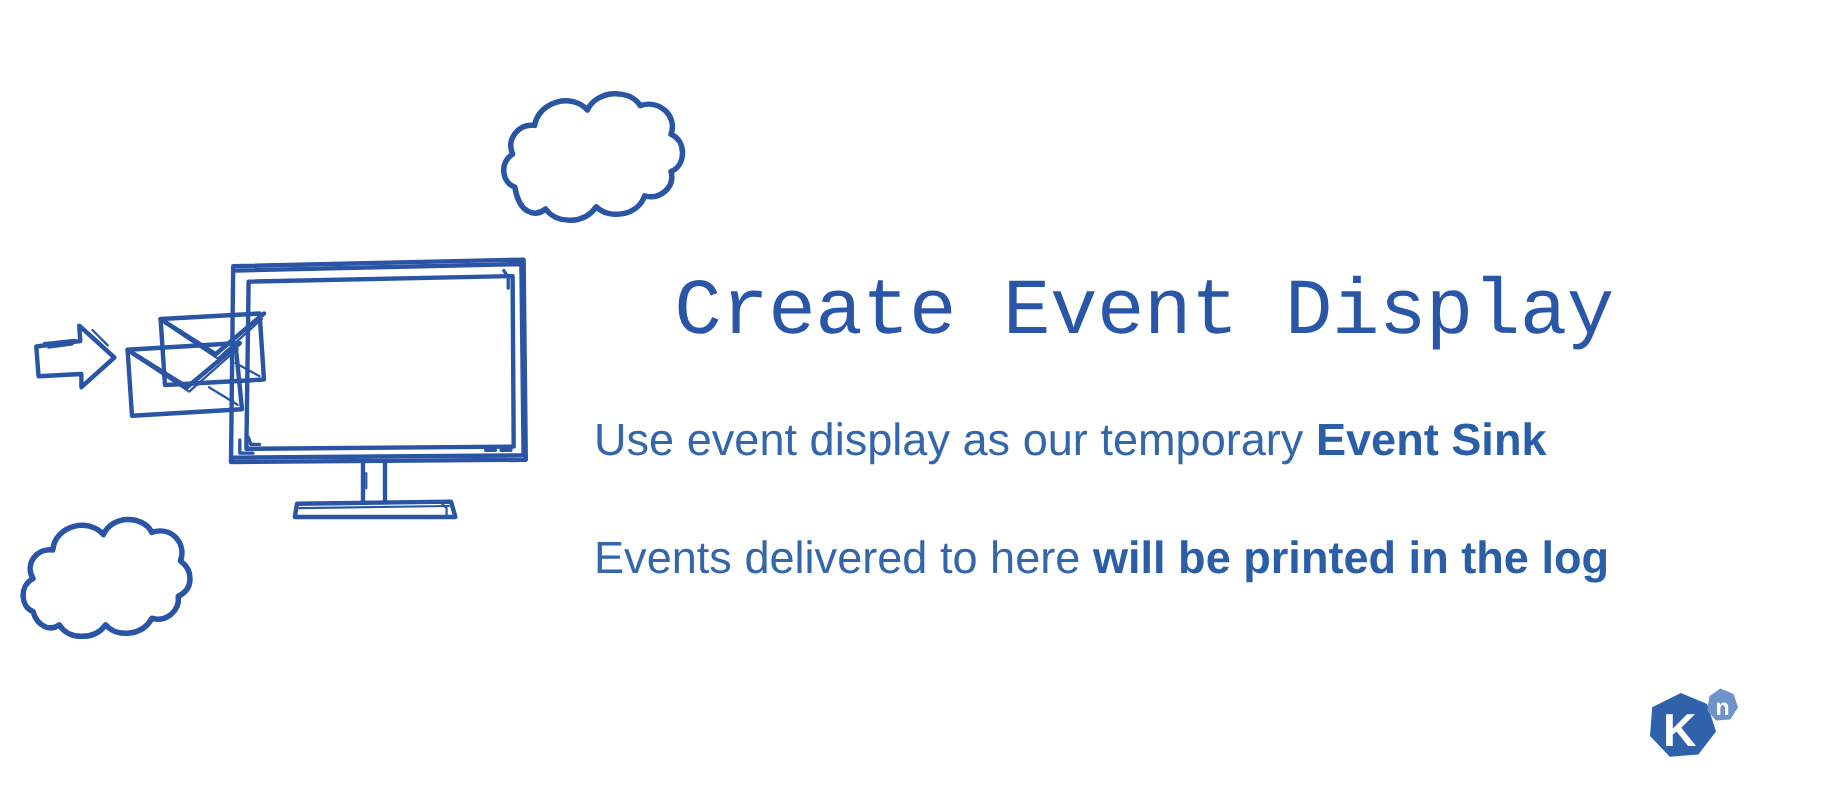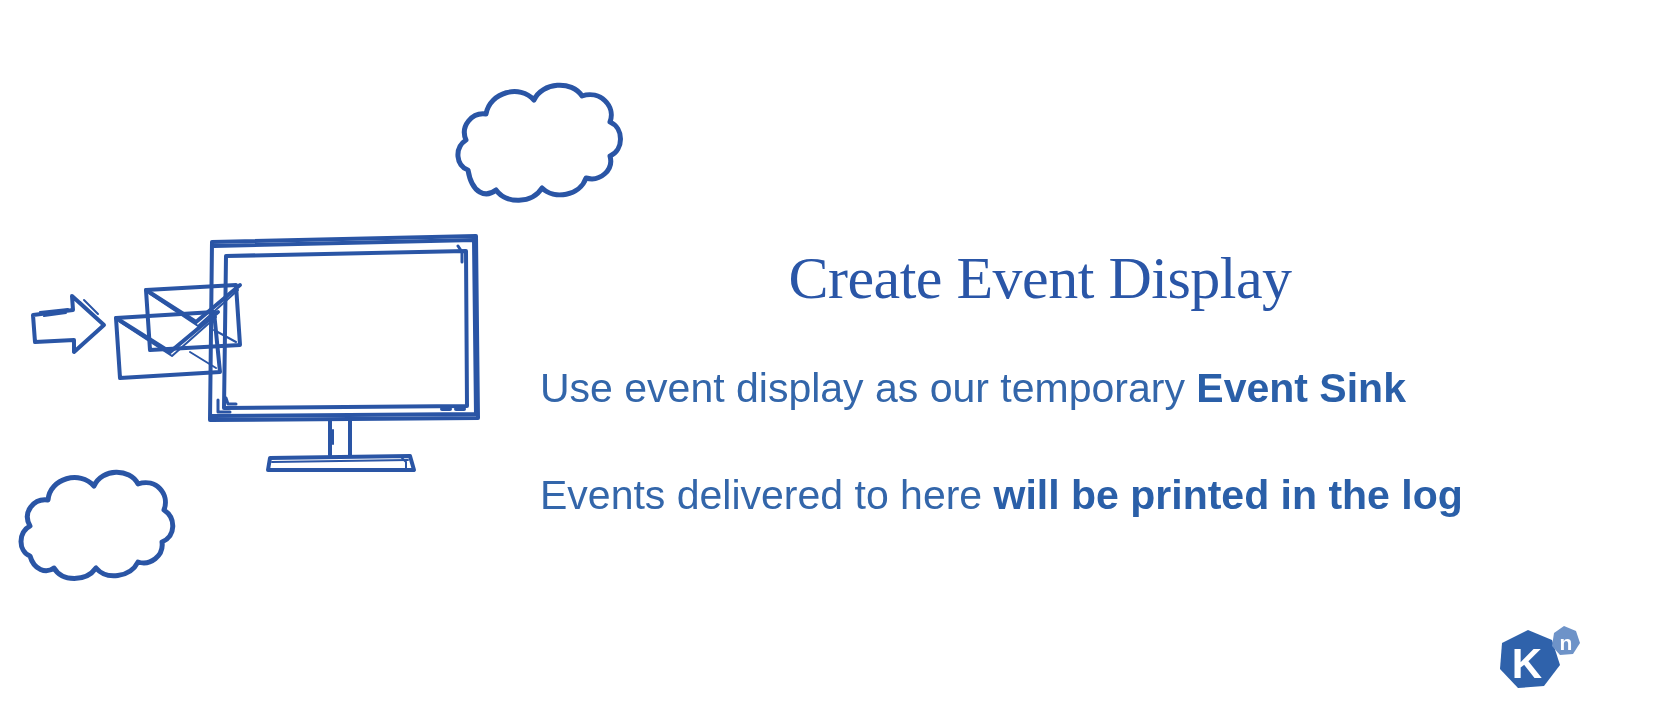--- a/index.html
+++ b/index.html
@@ -38,22 +38,22 @@
   
   .text-block {
     position: absolute;
     left: 540px;
     top: 248px;
     width: 1000px;
     height: 300px;
   }
 
   .slide-title {
-    font-family: Liberation Serif, serif;
-    font-size: 60px;
+    font-family: Liberation Mono, monospace;
+    font-size: 72px;
     font-weight: 400;
     line-height: 1.0;
     letter-spacing: -0.5px;
     color: #2a56a7;
     text-align: center;
     white-space: nowrap;
   }
 
   .subtitle {
     font-family: Liberation Sans, sans-serif;

